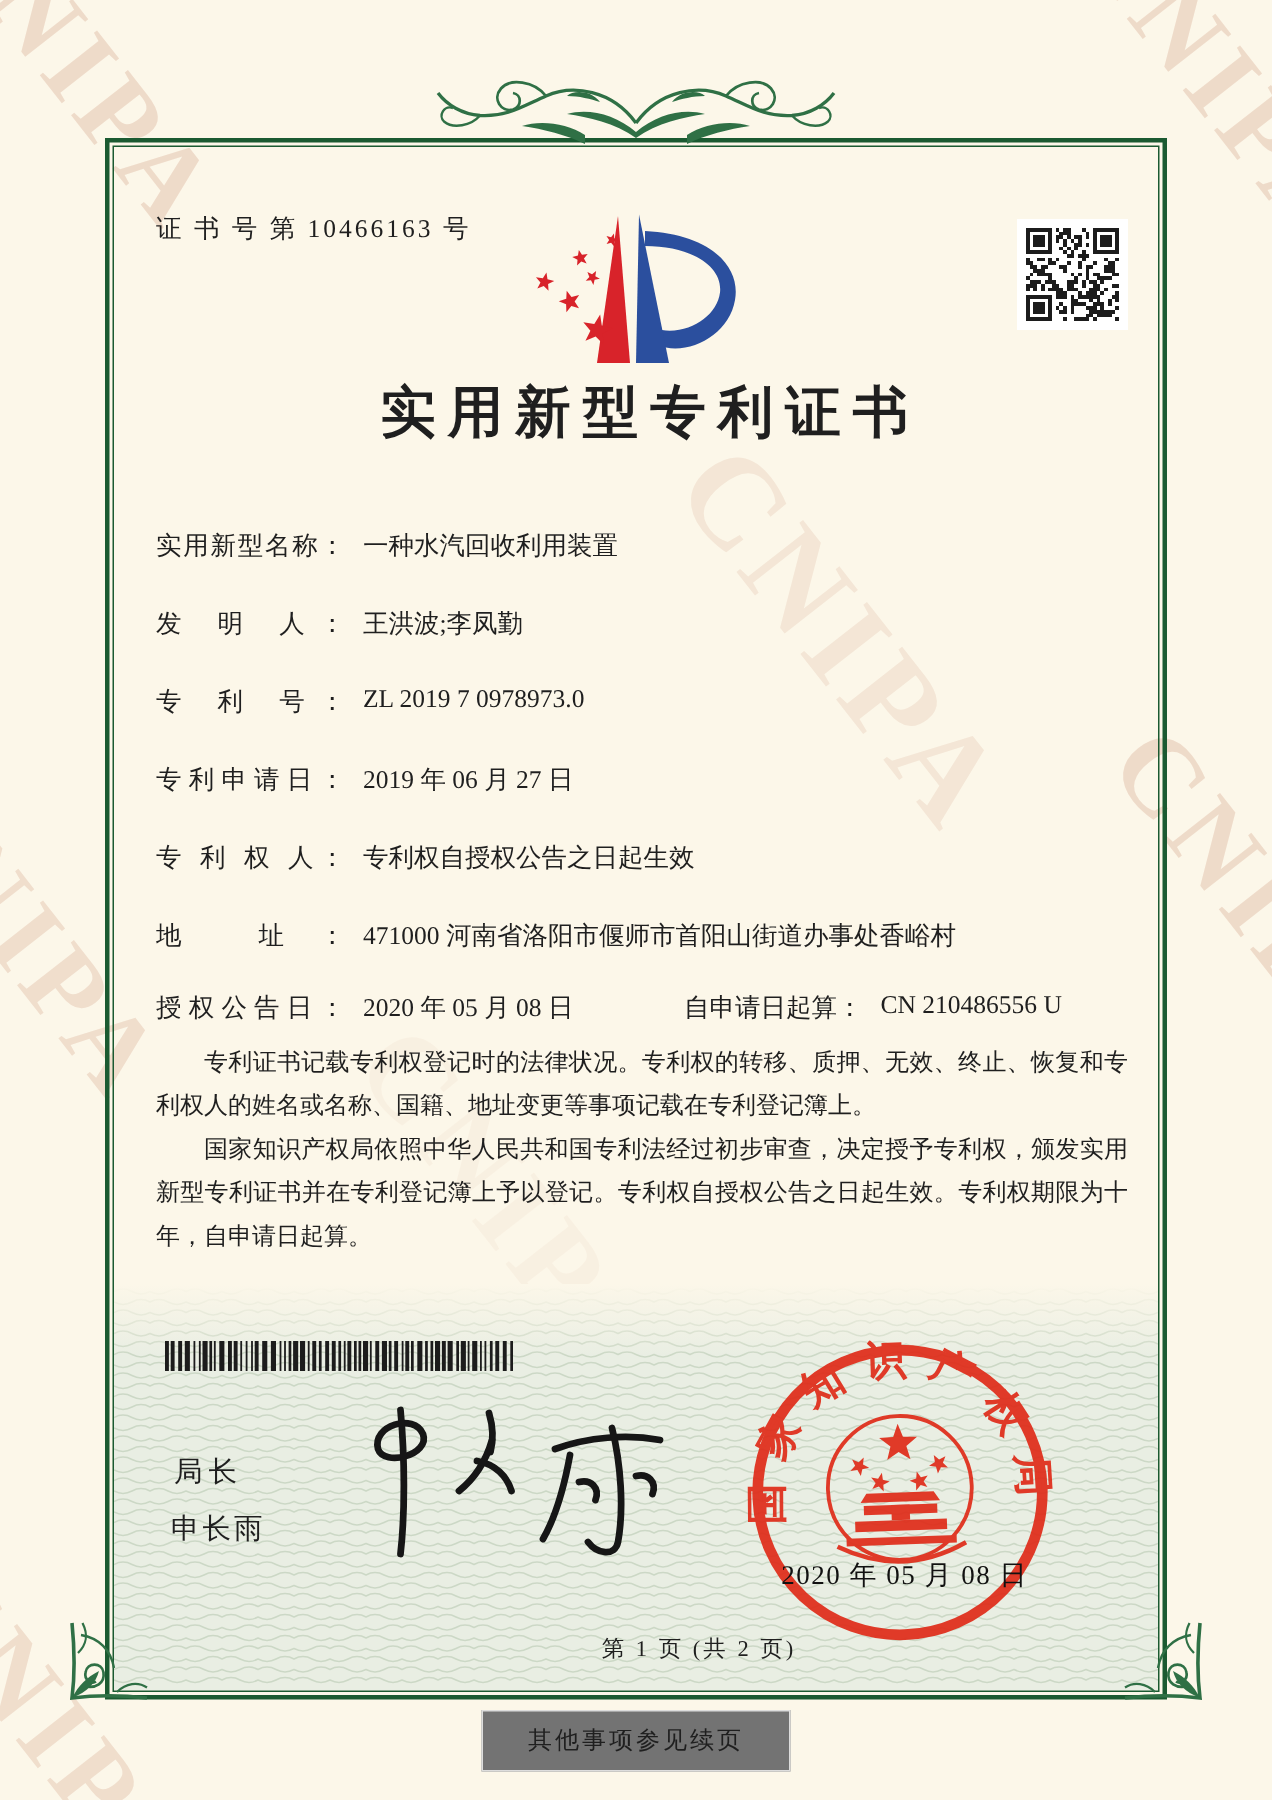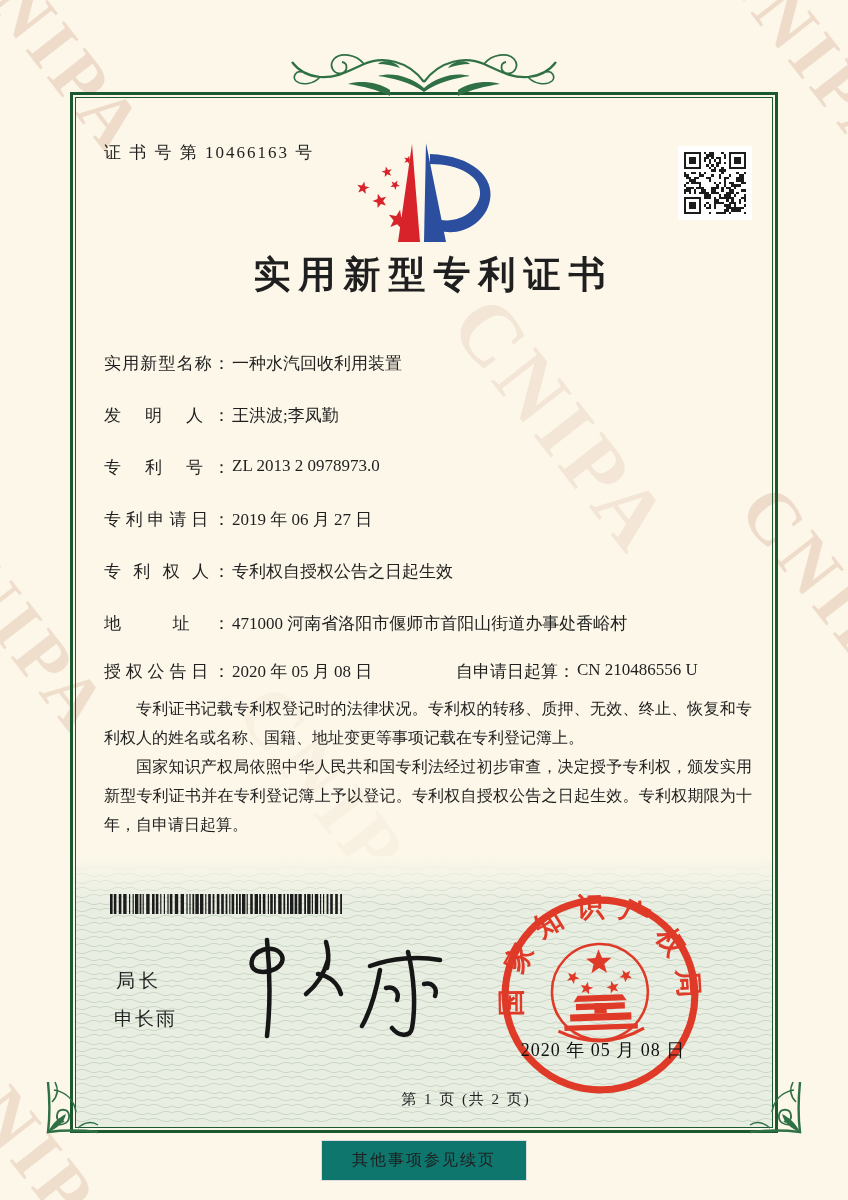--- a/index.html
+++ b/index.html
@@ -45,21 +45,21 @@
   #logo{position:absolute;left:346px;top:140px;width:152px;height:110px;z-index:2;}
   .qr-box{position:absolute;left:678px;top:146px;width:74px;height:74px;background:#fff;z-index:2;}
   .qr-box svg{position:absolute;left:6px;top:6px;width:62px;height:62px;}
   .title{
     position:absolute;left:70px;top:250px;width:727px;text-align:center;
     font-size:37px;font-weight:600;letter-spacing:8px;z-index:2;
   }
   
   .field-row{position:absolute;left:104px;width:660px;font-size:17px;white-space:nowrap;z-index:2;}
   .flabel{display:inline-block;width:126px;text-align:justify;text-align-last:justify;vertical-align:top;}
-  .fvalue{margin-left:2px;}
+  .fvalue{margin-left:12px;}
   .pair2{position:absolute;left:352px;top:0;}
   .pair2 .flabel{width:auto;text-align-last:auto;}
   
   .body-text{
     position:absolute;left:104px;top:694px;width:648px;z-index:2;
     font-size:16px;line-height:29px;text-align:justify;
   }
   .body-text p{margin:0;text-indent:2em;}
   
   #barcode{position:absolute;left:110px;top:894px;width:233px;height:20px;z-index:2;}
@@ -68,21 +68,21 @@
   #signature{position:absolute;left:222px;top:930px;width:240px;height:118px;z-index:2;}
   #seal{position:absolute;left:498px;top:893px;width:204px;height:204px;z-index:2;transform:rotate(-2deg);}
   .seal-date{
     position:absolute;left:503px;top:1038px;width:200px;text-align:center;
     font-size:18px;letter-spacing:1px;z-index:3;color:#111;
   }
   .page-num{position:absolute;left:70px;top:1090px;width:792px;text-align:center;font-size:15px;letter-spacing:2px;z-index:2;}
   
   .footer-note-box{
     position:absolute;left:50%;top:1140px;transform:translateX(-50%);
-    background:#0f766e;border:1px solid #ddd;padding:9px 30px;z-index:2;
+    background:#737373;border:1px solid #ddd;padding:9px 30px;z-index:2;
   }
   .footer-note-box span{font-size:16px;letter-spacing:2px;}
 </style>
 </head>
 <body>
 
 <div class="page">
 
   <span class="wm" style="left:50px;top:42px;font-size:74px;opacity:.5">CNIPA</span>
   <span class="wm" style="left:812px;top:52px;font-size:74px;opacity:.5">CNIPA</span>
@@ -405,21 +405,21 @@
 
   <div class="title">实用新型专利证书</div>
 
   <div class="field-row" style="top:352px">
     <span class="flabel">实用新型名称：</span><span class="fvalue">一种水汽回收利用装置</span>
   </div>
   <div class="field-row" style="top:404px">
     <span class="flabel">发 明 人：</span><span class="fvalue">王洪波;李凤勤</span>
   </div>
   <div class="field-row" style="top:456px">
-    <span class="flabel">专 利 号：</span><span class="fvalue">ZL 2013 2 0978973.0</span>
+    <span class="flabel">专 利 号：</span><span class="fvalue">ZL 2019 7 0978973.0</span>
   </div>
   <div class="field-row" style="top:508px">
     <span class="flabel">专利申请日：</span><span class="fvalue">2019 年 06 月 27 日</span>
   </div>
   <div class="field-row" style="top:560px">
     <span class="flabel">专 利 权 人：</span><span class="fvalue">专利权自授权公告之日起生效</span>
   </div>
   <div class="field-row" style="top:612px">
     <span class="flabel">地 址：</span><span class="fvalue">471000 河南省洛阳市偃师市首阳山街道办事处香峪村</span>
   </div>

